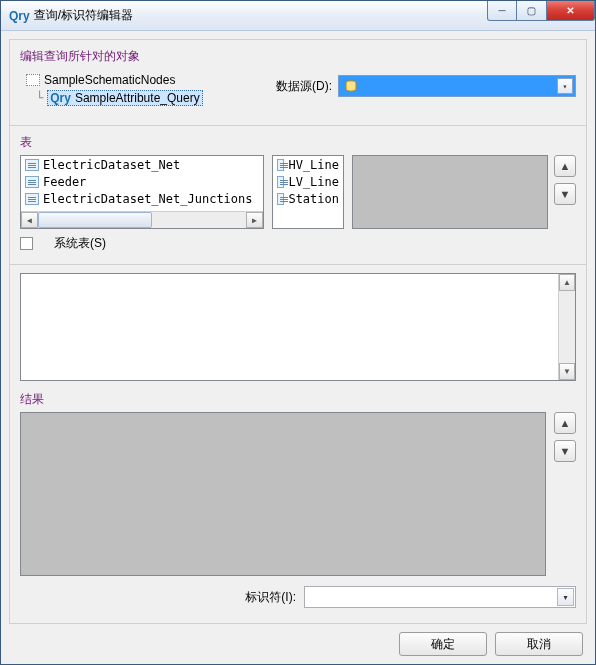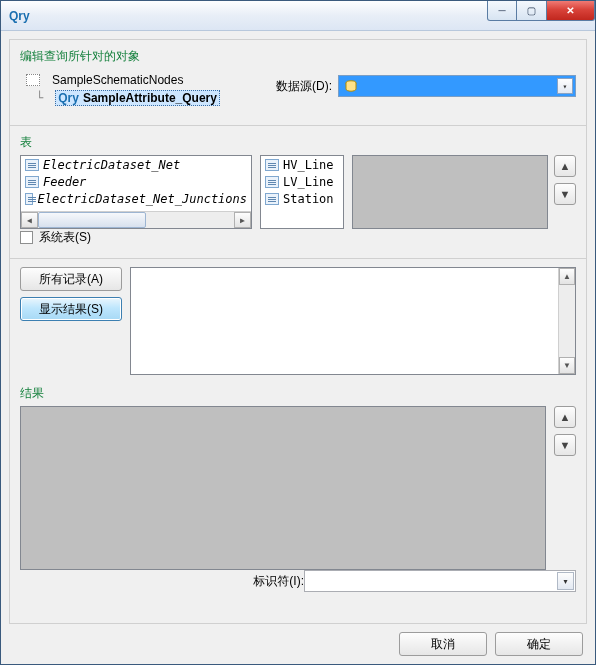--- a/index.html
+++ b/index.html
@@ -54,44 +54,44 @@
     padding: 8px;
     display: flex; flex-direction: column;
   }
   .panel {
     flex:1;
     border: 1px solid #d0d0d0;
     background: #f0f0f0;
     padding: 8px 10px;
     display:flex; flex-direction:column;
   }
-  .sect-label { color:#15803d; margin-bottom:4px; }
+  .sect-label { color:#701a75; margin-bottom:4px; }
 
   
   .sec1 { margin-bottom:8px; }
   .sec1-body {
     display:flex; align-items:flex-start; gap:12px;
   }
   .tree {
     flex:1;
     padding: 2px 0 2px 6px;
   }
-  .tree-row { display:flex; align-items:center; gap:12px; height:18px;}
+  .tree-row { display:flex; align-items:center; gap:4px; height:18px;}
   .tree-row.child { padding-left:10px; }
   .tree-conn { color:#888; font-family:monospace; }
   .tree-label { color:#000; }
   .tree-row .ico { width:14px;height:12px;border:1px dotted #888;display:inline-block;background:#fff;}
   .qry-sel {
     background:#cde6ff;
     border:1px dotted #3a6ea5;
     padding:0 2px;
     display:inline-flex; align-items:center; gap:4px;
   }
   .qry-sel .q {color:#1a6fb0;font-weight:bold;}
-  .qry-sel .nm{color:#000;font-weight:bold;text-align:center;}
+  .qry-sel .nm{color:#000;font-weight:normal;text-align:center;}
 
   .ds-row{ display:flex; align-items:center; gap:6px;margin-top:6px;}
   .ds-combo{
     flex:1; height:22px;
     background:#3399ff;
     border:1px solid #7a9ec5;
     display:flex; align-items:center;
     color:#fff; padding:0 4px;
     position:relative;
   }
@@ -106,22 +106,22 @@
   
   .sec2{ margin-bottom:4px;}
   .sec2-body{ display:flex; gap:8px; align-items:stretch;}
   .tbl-list{
     border:1px solid #828790;
     background:#fff;
     height:74px;
     overflow:hidden;
     position:relative;
   }
-  .tbl-list.left{ flex:1;font-style:italic;}
-  .tbl-list.mid{ width:84px;}
+  .tbl-list.left{ flex:1;}
+  .tbl-list.mid{ width:72px;}
   .tbl-list .rowi{
     display:flex; align-items:center; gap:4px; height:17px; padding:0 4px;
     font-family: "SimSun","monospace"; font-size:12px; color:#000;
   }
   .tbl-list .rowi .ti{ width:14px;height:12px;border:1px solid #7fa7cf;background:#eaf2fb;display:inline-block;position:relative;}
   .tbl-list .rowi .ti::before{content:"";position:absolute;left:2px;top:3px;width:8px;height:1px;background:#5f87b0;box-shadow:0 2px #5f87b0,0 4px #5f87b0;}
   .tbl-list.left .hscroll{
     position:absolute;left:0;right:0;bottom:0;height:17px;
     background:#f0f0f0;border-top:1px solid #cfcfcf;
     display:flex;align-items:center;
@@ -137,21 +137,21 @@
   }
   .sec2 .right-col{ width:224px; display:flex; gap:6px;}
   .updn{ width:22px; display:flex;flex-direction:column;gap:6px;}
   .sqbtn{
     width:22px;height:22px;
     background:linear-gradient(#fdfdfd,#e6e6e6);
     border:1px solid #9c9c9c;border-radius:3px;
     display:flex;align-items:center;justify-content:center;font-size:11px;color:#444;
   }
 
-  .chk-row{display:flex;align-items:center;gap:6px;}
+  .chk-row{display:flex;align-items:center;gap:21px;margin-top:6px;}
   .chk{width:13px;height:13px;border:1px solid #8e8f8f;background:#fff;}
 
   .sep{height:1px;background:#d0d0d0;margin:8px -10px;}
 
   .sec3{}
   .sec3-body{display:flex;gap:8px;align-items:flex-start;}
   .btncol{width:102px;display:flex;flex-direction:column;gap:6px;}
   .btn{
     height:24px;
     background:linear-gradient(#fdfdfd,#e6e6e6);
@@ -169,39 +169,40 @@
   }
   .vscroll{position:absolute;right:0;top:0;bottom:0;width:17px;background:#f0f0f0;border-left:1px solid #cfcfcf;display:flex;flex-direction:column;}
   .vscroll .arr{height:17px;background:linear-gradient(#fdfdfd,#e3e3e3);border:1px solid #b0b0b0;display:flex;align-items:center;justify-content:center;font-size:8px;color:#555;}
   .vscroll .track{flex:1;background:#ededed;}
 
   .sec4{margin-top:10px;}
   .sec4-body{display:flex;gap:8px;}
   .result-area{flex:1;height:164px;border:1px solid #828790;background:#bfbfbf;}
   .sec4 .updn{padding-top:0;}
 
-  .id-row{display:flex;align-items:center;gap:0;margin-top:0;justify-content:flex-end;}
+  .id-row{display:flex;align-items:center;gap:8px;margin-top:10px;justify-content:flex-end;}
   .id-combo{
     width:272px;height:22px;border:1px solid #abadb3;background:#fff;position:relative;
   }
   .id-combo .dd{position:absolute;right:1px;top:1px;width:17px;height:18px;background:linear-gradient(#fdfdfd,#e3e9f2);border:1px solid #b0b9c6;display:flex;align-items:center;justify-content:center;font-size:8px;color:#333;}
 
   .footer{
     display:flex;justify-content:flex-end;gap:8px;padding:8px 4px 0 0;
   }
   .footer .btn{width:88px;}
 
   .mono{font-family:"SimSun",monospace;}
 </style>
 </head>
 <body>
 
 <div class="window">
   <div class="titlebar">
     <span class="qry">Qry</span>
+    <span class="ttxt">查询/标识符编辑器</span>
     <div class="win-btns">
       <div class="win-btn min">─</div>
       <div class="win-btn max">▢</div>
       <div class="win-btn close">✕</div>
     </div>
   </div>
 
   <div class="client">
     <div class="panel">
 
@@ -289,24 +290,20 @@
         <div class="chk-row">
           <div class="chk"></div>
           <span>系统表(S)</span>
         </div>
       </div>
 
       <div class="sep"></div>
 
       <div class="sec3">
         <div class="sec3-body">
-          <div class="btncol">
-            <div class="btn">所有记录(A)</div>
-            <div class="btn focus">显示结果(S)</div>
-          </div>
           <div class="query-area">
             <div class="vscroll">
               <div class="arr">▲</div>
               <div class="track"></div>
               <div class="arr">▼</div>
             </div>
           </div>
         </div>
       </div>
 
@@ -324,17 +321,17 @@
           <div class="id-combo">
             <div class="dd">▾</div>
           </div>
         </div>
       </div>
 
       <div style="flex:1"></div>
     </div>
 
     <div class="footer">
+      <div class="btn">确定</div>
       <div class="btn">取消</div>
-      <div class="btn">确定</div>
     </div>
   </div>
 </div>
 
 </body></html>

